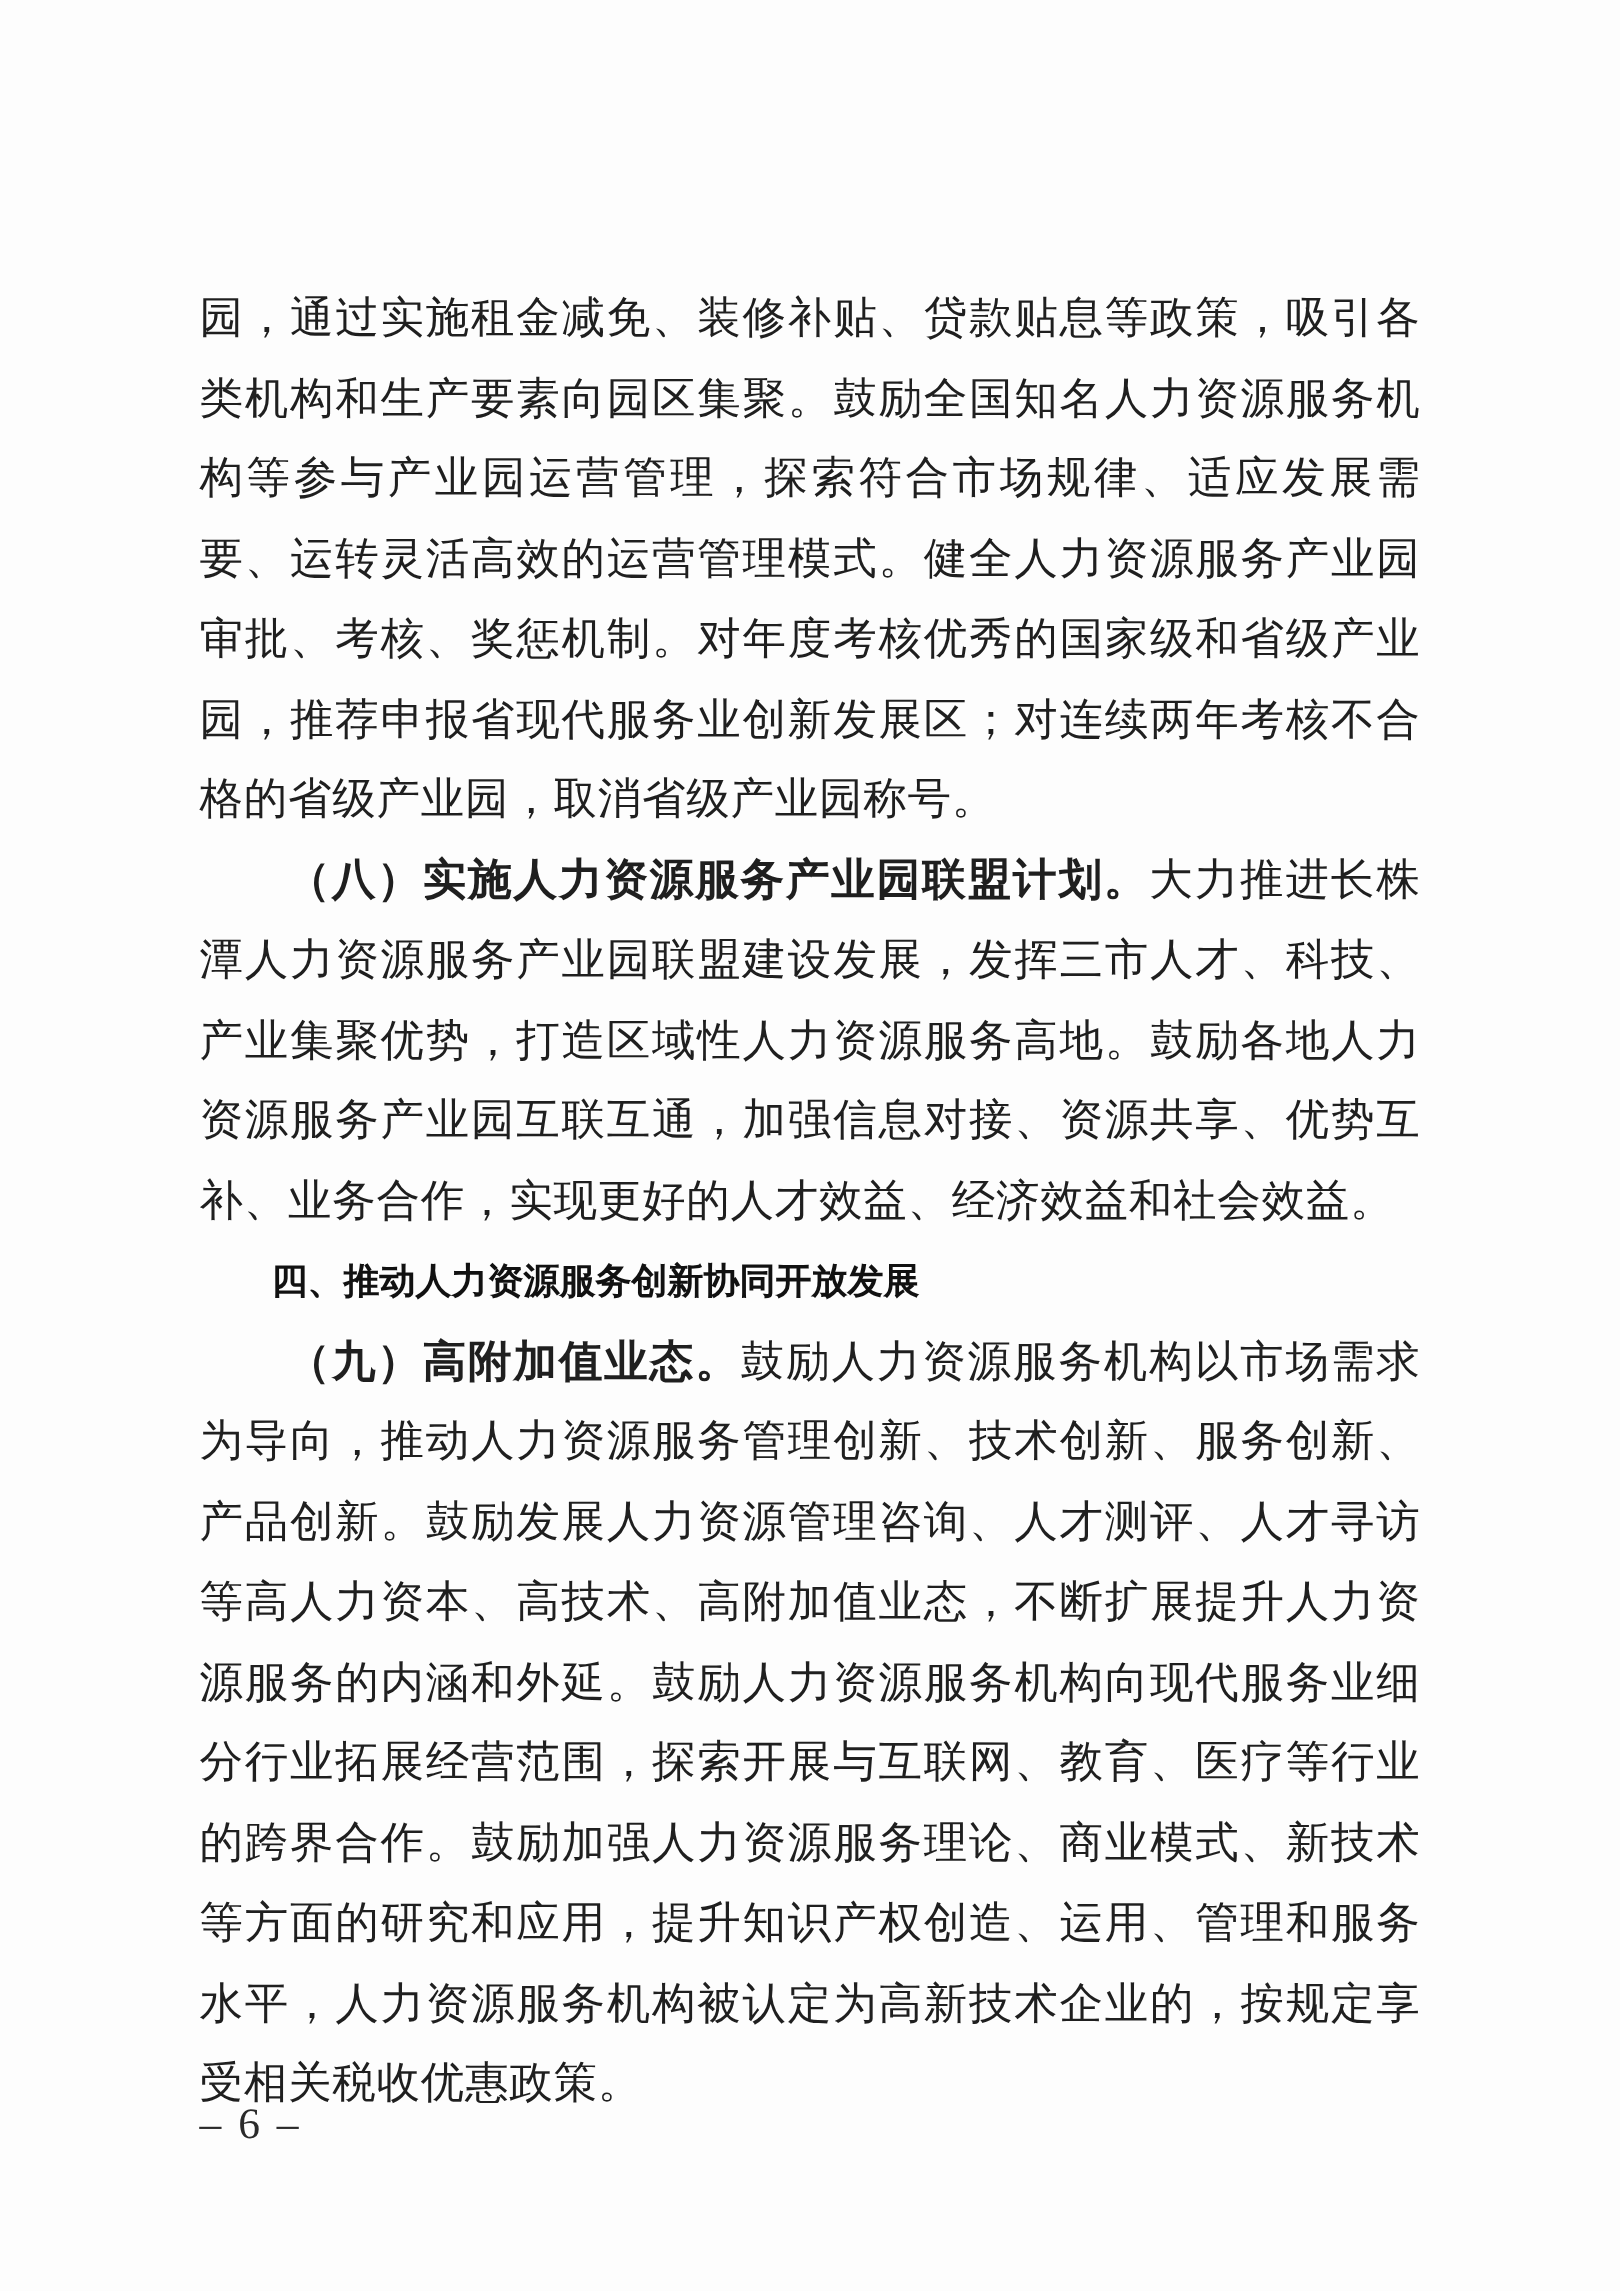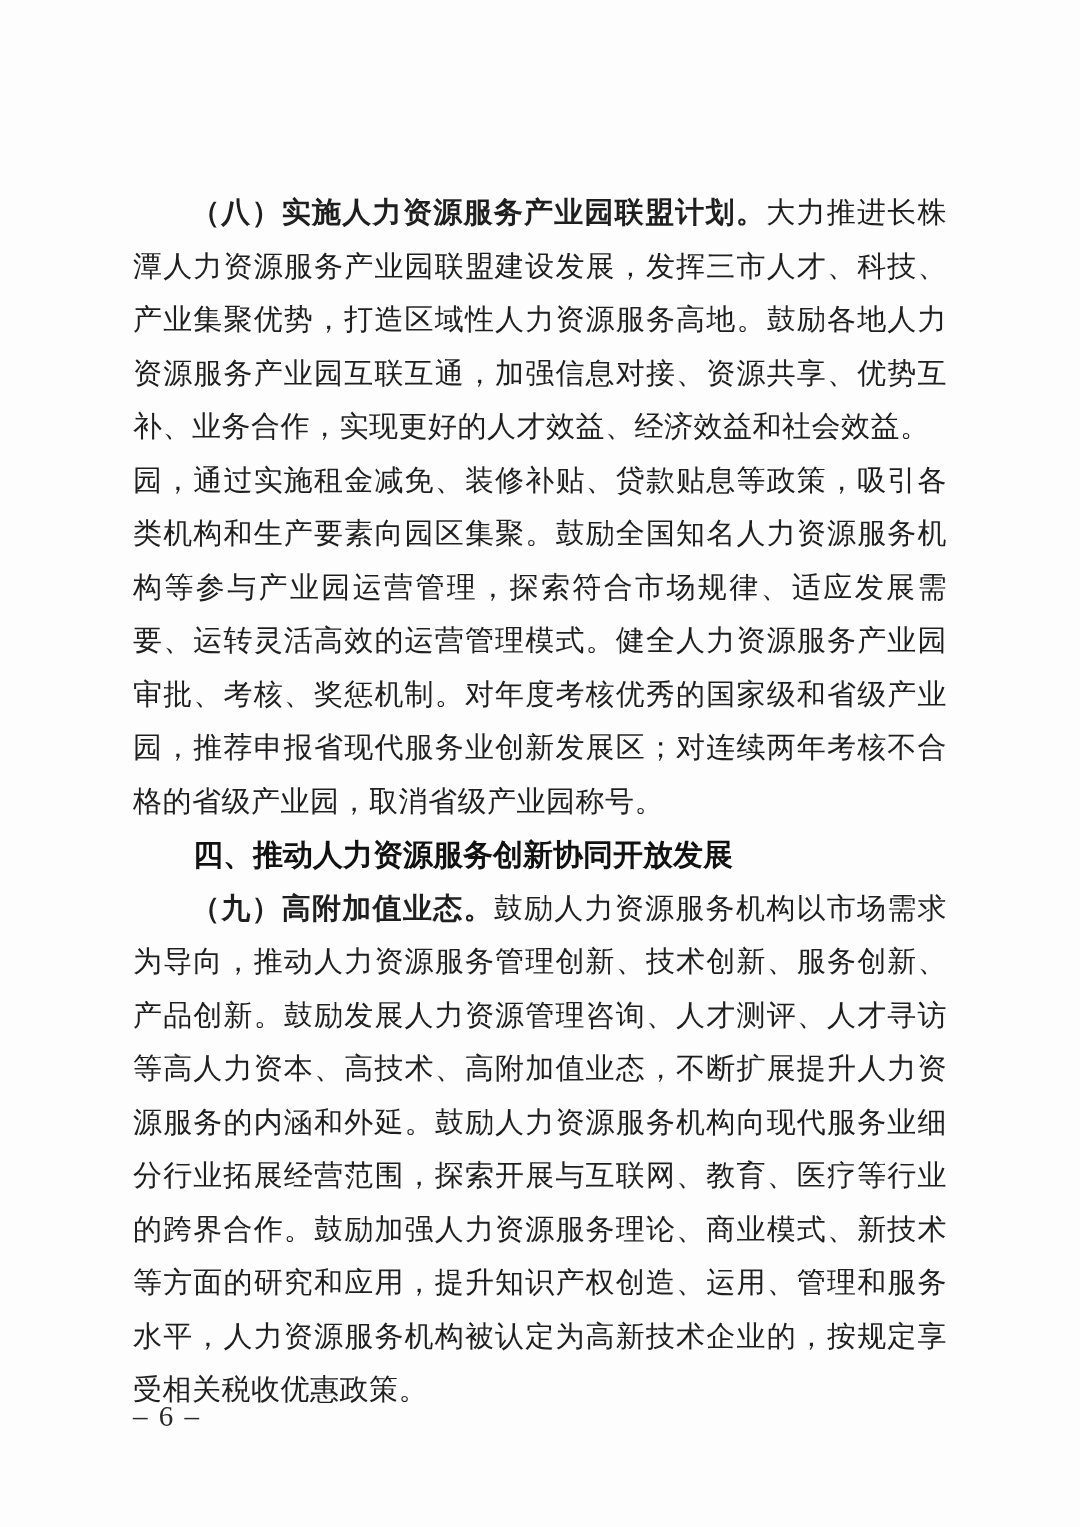--- a/index.html
+++ b/index.html
@@ -38,21 +38,21 @@
   .indent {
     text-indent: 2em;
   }
   .lead {
     font-weight: 600;
   }
   .heading {
     margin: 0;
     font-family: "Liberation Sans", "DejaVu Sans", sans-serif;
     font-weight: 700;
-    font-size: 30px;
+    font-size: 24px;
     line-height: 53.5px;
     color: #111111;
     text-align: left;
   }
   .footer {
     position: absolute;
     left: 133px;
     top: 1396px;
     font-size: 29px;
     line-height: 40px;
@@ -60,23 +60,23 @@
     letter-spacing: 2px;
   }
 </style>
 </head>
 <body>
 
 <div class="page">
 
   <main class="content">
 
+    <p class="body-para">园，通过实施租金减免、装修补贴、贷款贴息等政策，吸引各类机构和生产要素向园区集聚。鼓励全国知名人力资源服务机构等参与产业园运营管理，探索符合市场规律、适应发展需要、运转灵活高效的运营管理模式。健全人力资源服务产业园审批、考核、奖惩机制。对年度考核优秀的国家级和省级产业园，推荐申报省现代服务业创新发展区；对连续两年考核不合格的省级产业园，取消省级产业园称号。</p>
+
     <p class="body-para indent"><span class="lead">（八）实施人力资源服务产业园联盟计划。</span><span>大力推进长株潭人力资源服务产业园联盟建设发展，发挥三市人才、科技、产业集聚优势，打造区域性人力资源服务高地。鼓励各地人力资源服务产业园互联互通，加强信息对接、资源共享、优势互补、业务合作，实现更好的人才效益、经济效益和社会效益。</span></p>
-
-    <p class="body-para">园，通过实施租金减免、装修补贴、贷款贴息等政策，吸引各类机构和生产要素向园区集聚。鼓励全国知名人力资源服务机构等参与产业园运营管理，探索符合市场规律、适应发展需要、运转灵活高效的运营管理模式。健全人力资源服务产业园审批、考核、奖惩机制。对年度考核优秀的国家级和省级产业园，推荐申报省现代服务业创新发展区；对连续两年考核不合格的省级产业园，取消省级产业园称号。</p>
 
     <h2 class="heading indent">四、推动人力资源服务创新协同开放发展</h2>
 
     <p class="body-para indent"><span class="lead">（九）高附加值业态。</span><span>鼓励人力资源服务机构以市场需求为导向，推动人力资源服务管理创新、技术创新、服务创新、产品创新。鼓励发展人力资源管理咨询、人才测评、人才寻访等高人力资本、高技术、高附加值业态，不断扩展提升人力资源服务的内涵和外延。鼓励人力资源服务机构向现代服务业细分行业拓展经营范围，探索开展与互联网、教育、医疗等行业的跨界合作。鼓励加强人力资源服务理论、商业模式、新技术等方面的研究和应用，提升知识产权创造、运用、管理和服务水平，人力资源服务机构被认定为高新技术企业的，按规定享受相关税收优惠政策。</span></p>
 
   </main>
 
   <footer class="footer">
     <span>– 6 –</span>
   </footer>

